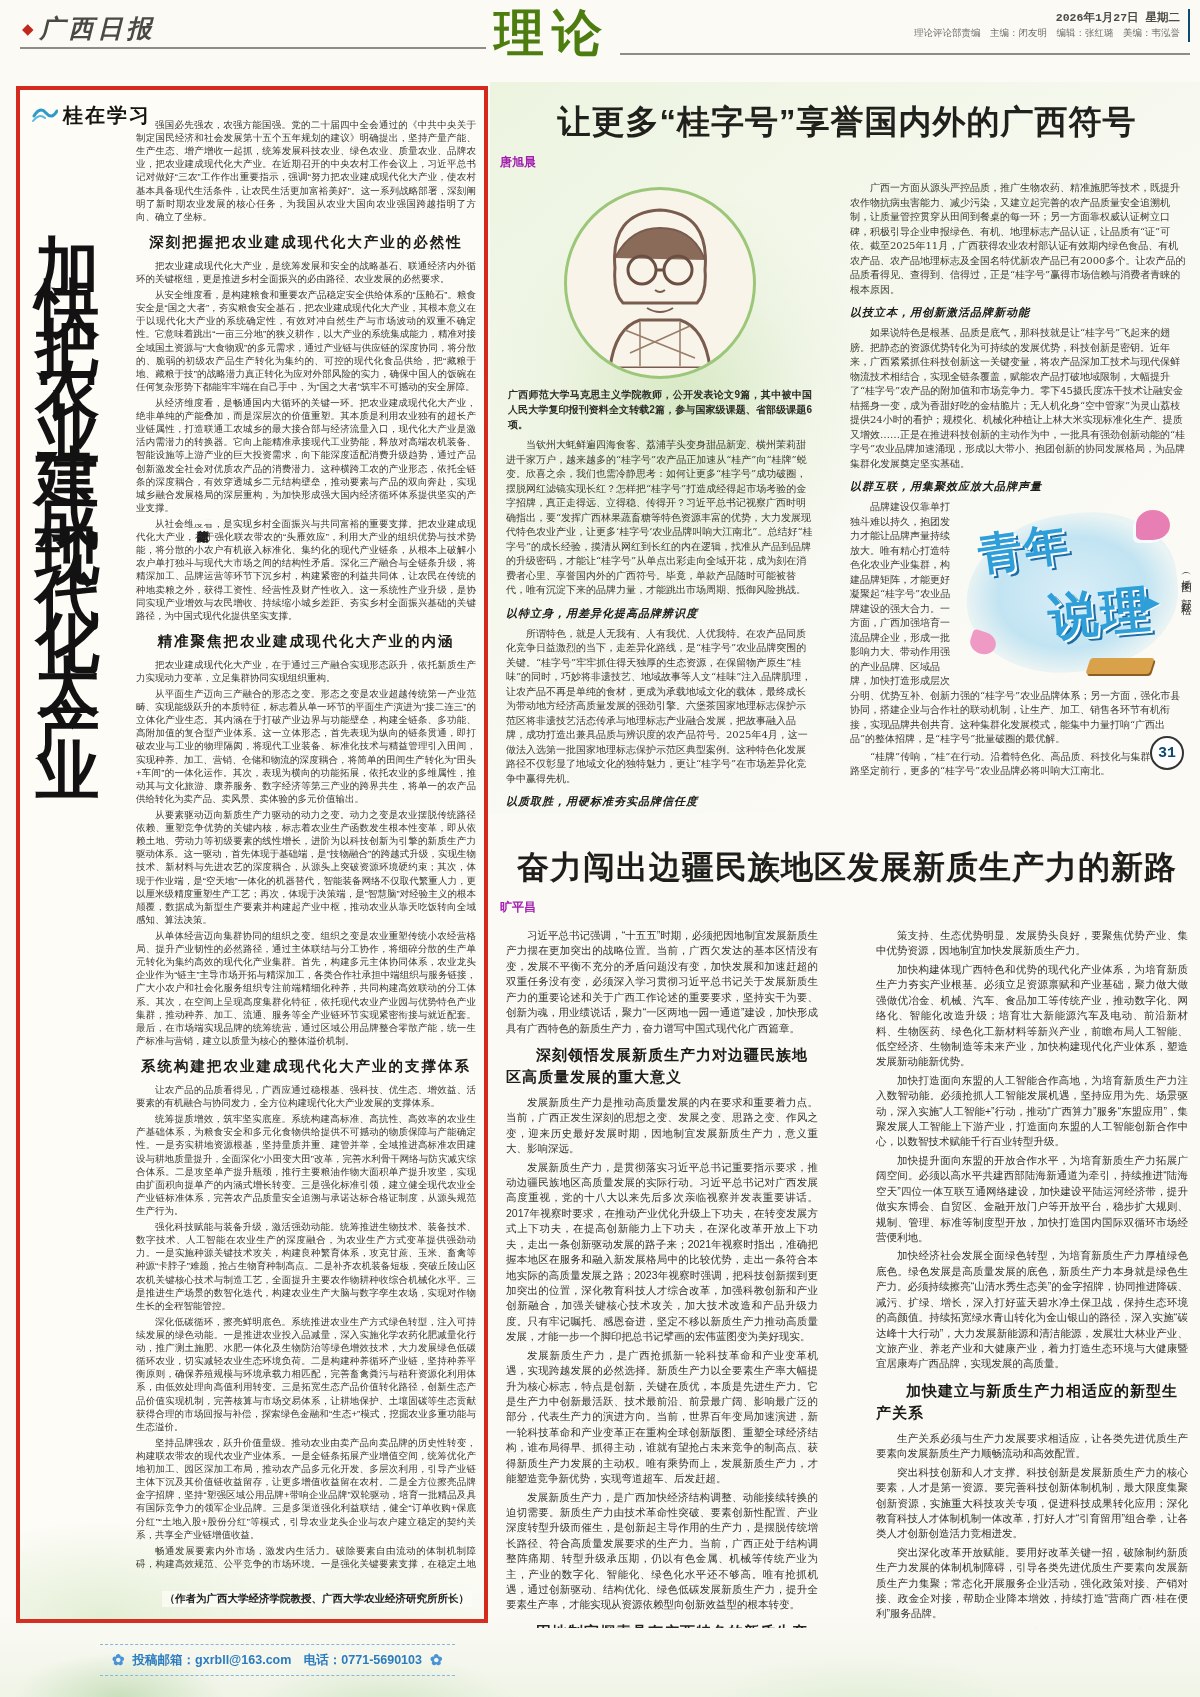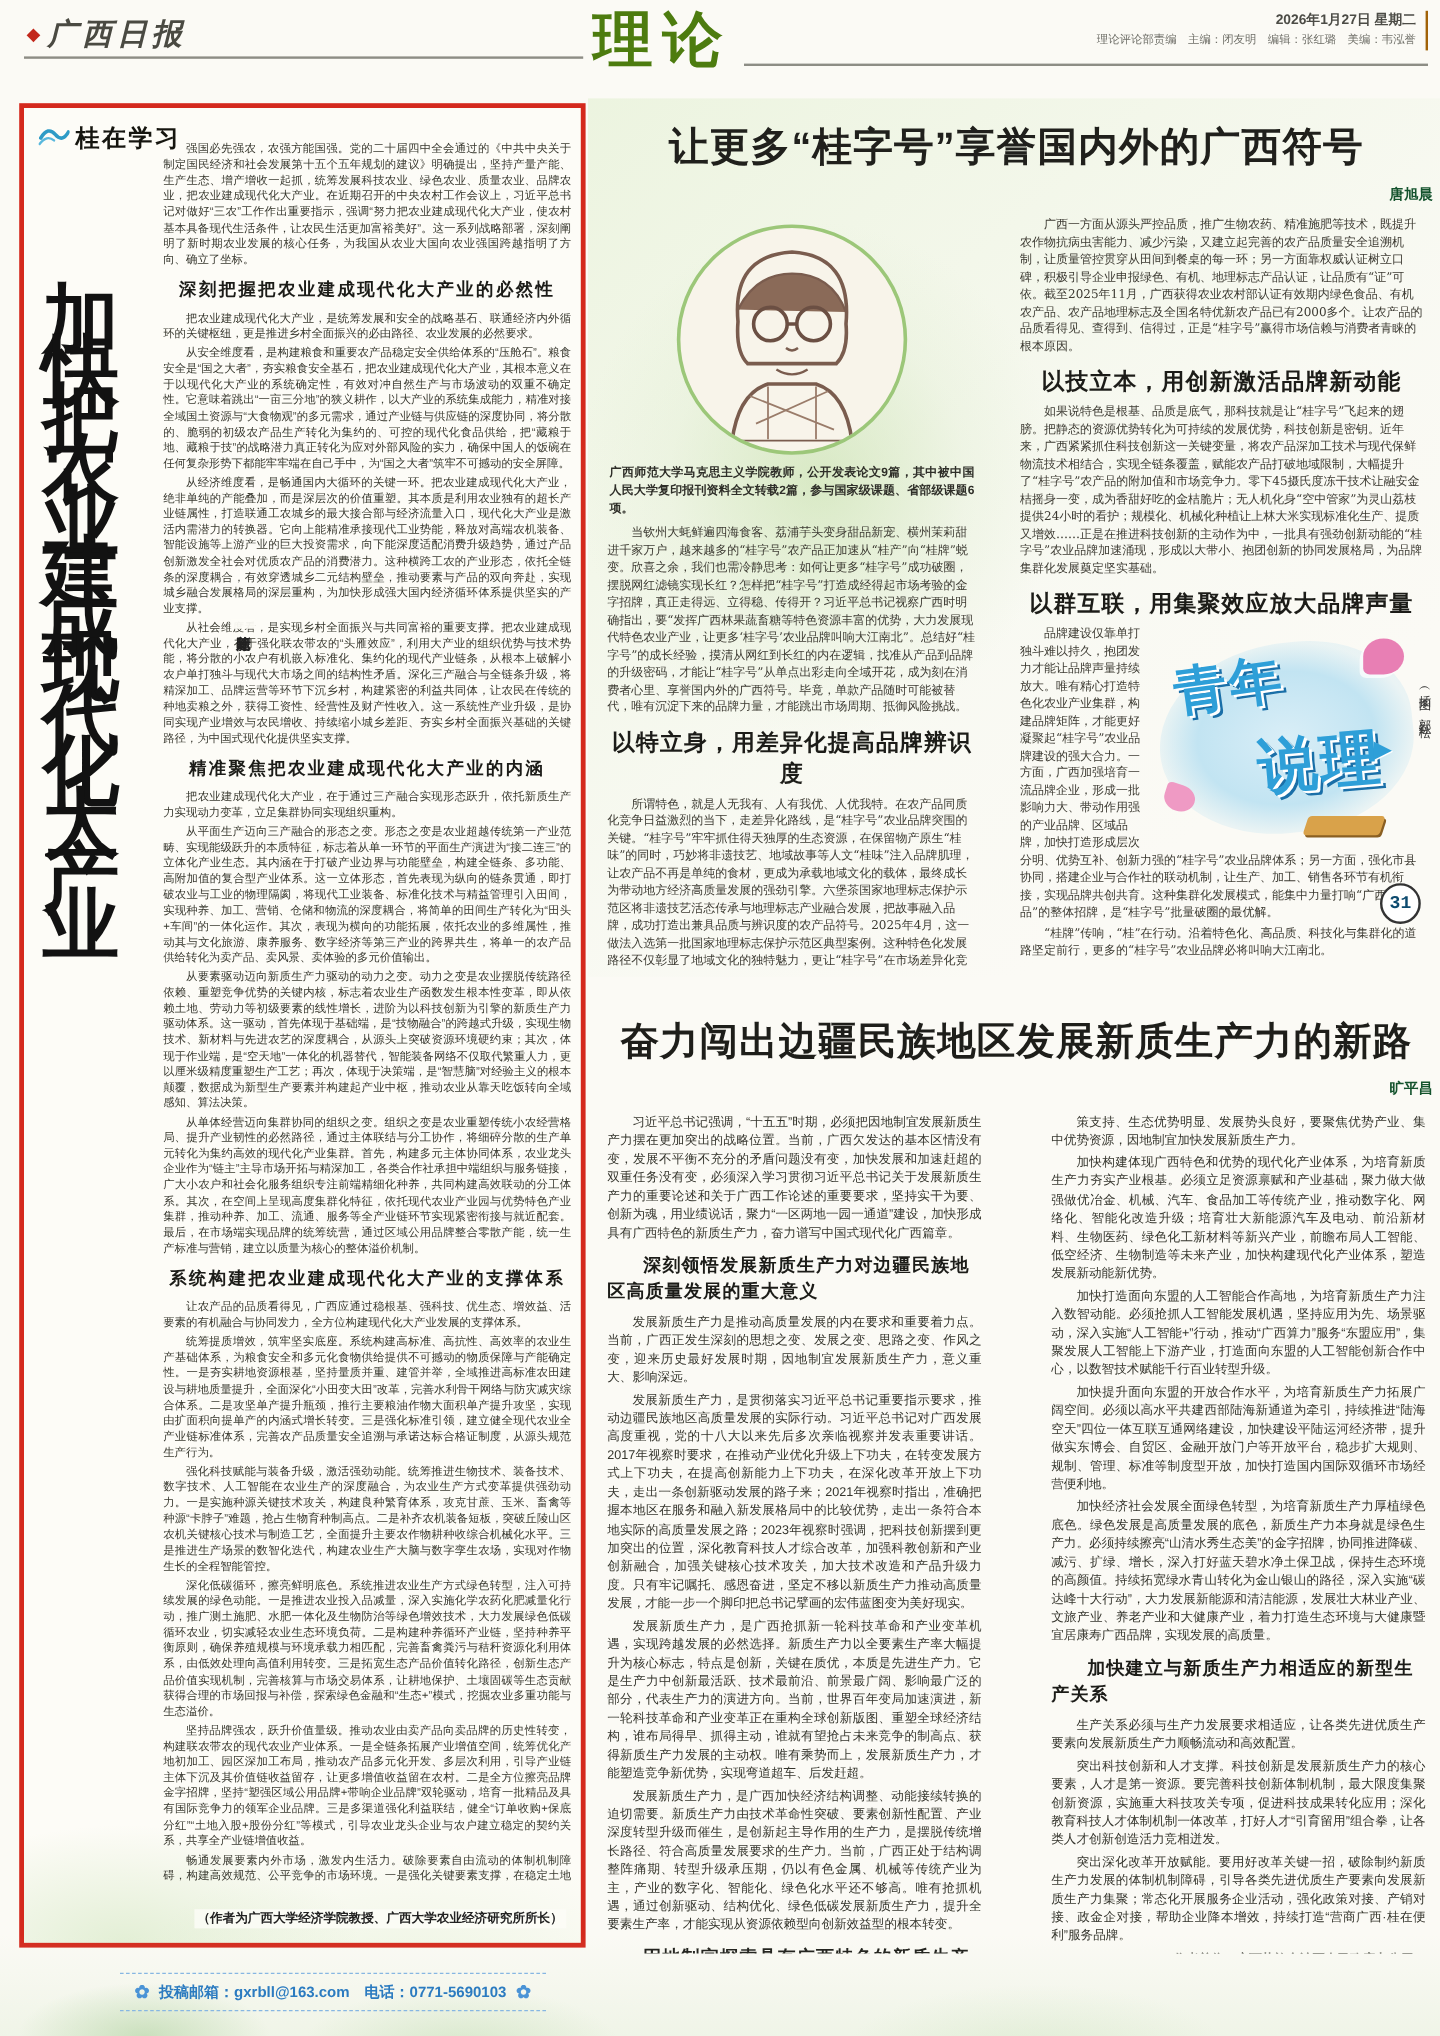--- a/index.html
+++ b/index.html
@@ -12,21 +12,21 @@
   .masthead{position:absolute;left:0;top:0;width:1200px;height:78px;}
   .mast-logo{position:absolute;left:22px;top:12px;display:flex;align-items:center;gap:6px;}
   .mast-diamond{color:#c2271b;font-size:15px;line-height:1;}
   .mast-paper{font-family:"DejaVu Serif",serif;font-style:italic;font-weight:bold;
     font-size:25px;color:#4a4a42;letter-spacing:4px;}
   .rule-l{position:absolute;left:20px;top:47px;width:466px;height:2px;background:#8d8d85;}
   .rule-r{position:absolute;left:620px;top:53px;width:570px;height:2px;background:#8d8d85;}
   .mast-section{position:absolute;left:494px;top:0px;font-family:"Liberation Serif",serif;
     font-weight:900;font-size:50px;color:#4d7c0f;letter-spacing:8px;}
   .mast-right{position:absolute;right:10px;top:9px;text-align:right;padding-right:8px;
-    border-right:2px solid #a16207;line-height:1.55;}
+    border-right:2px solid #0c4a6e;line-height:1.55;font-family:Liberation Mono, monospace;}
   .mast-date{font-size:11.5px;font-weight:bold;color:#4c4c46;}
   .mast-staff{font-size:9.5px;color:#6f6f68;}
   
   .study{position:absolute;left:16px;top:86px;width:472px;height:1537px;
     border:4px solid #d4291d;background:#fdfcf7;box-sizing:border-box;}
   .study-wash{position:absolute;left:0;bottom:0;width:100%;height:220px;
     background:radial-gradient(280px 140px at 18% 100%, rgba(178,214,150,.35), transparent 70%),
                radial-gradient(320px 150px at 70% 110%, rgba(195,224,170,.25), transparent 70%);}
   .badge{position:absolute;left:12px;top:12px;display:flex;align-items:center;gap:5px;}
   .badge-txt{font-size:20px;font-weight:900;color:#15150f;letter-spacing:2px;}
@@ -42,26 +42,26 @@
   .study-byline{position:absolute;right:12px;bottom:12px;font-size:10.5px;font-weight:bold;
     color:#222;z-index:2;background:rgba(253,252,247,.8);padding:1px 3px;}
   
   .brand{position:absolute;left:500px;top:90px;width:694px;height:720px;}
   .brand-bg{position:absolute;left:-10px;top:-8px;width:712px;height:732px;
     background:linear-gradient(140deg, rgba(224,239,206,.55), rgba(240,247,233,.22) 55%, transparent 78%);}
   .green-blob{position:absolute;left:-18px;top:95px;width:400px;height:430px;border-radius:50%;
     background:radial-gradient(closest-side, rgba(193,221,164,.55), rgba(214,232,196,.22) 62%, transparent);}
   .brand-headline{position:relative;text-align:center;font-size:33px;font-weight:900;
     letter-spacing:1px;color:#20201c;margin:10px 0 0 0;}
-  .art-author{position:relative;text-align:right;font-size:12px;font-weight:bold;color:#14532d;margin-top:9px;}
+  .art-author{position:relative;text-align:left;font-size:12px;font-weight:bold;color:#a21caf;margin-top:9px;}
   .brand-cols{position:relative;display:flex;gap:36px;margin-top:10px;padding:0 6px;}
   .brand-col-l{width:308px;height:626px;overflow:hidden;position:relative;}
   .brand-col-r{width:336px;height:630px;overflow:hidden;position:relative;}
   .brand .para{font-family:"DejaVu Serif",serif;font-size:10px;line-height:1.45;color:#3c3a32;}
-  .brand .subhead{font-size:19px;text-align:center;letter-spacing:1px;margin:8px 0 6px 0;}
+  .brand .subhead{font-size:11px;text-align:left;letter-spacing:1px;margin:8px 0 6px 0;font-style:italic;}
   .portrait{width:186px;height:186px;border-radius:50%;border:3px solid #9cc779;
     background:#f8f4ea;margin:6px auto 8px auto;overflow:hidden;display:flex;align-items:center;justify-content:center;}
   .caption{font-size:10px;font-weight:bold;line-height:1.5;text-align:justify;margin:0 2px 6px 2px;color:#2e2e28;}
   
   .logo-box{float:right;width:222px;height:182px;margin:2px 0 2px 8px;position:relative;shape-outside:inset(0);}
   .logo-blob{position:absolute;left:2px;top:12px;width:212px;height:158px;
     background:radial-gradient(closest-side,#d9eef7,#c2e4f2 70%,rgba(194,228,242,.3));
     border-radius:55% 45% 50% 50%;transform:rotate(-6deg);}
   .logo-t1{position:absolute;left:14px;top:18px;font-weight:900;font-size:44px;color:#2e9fd8;
     transform:rotate(-8deg);text-shadow:2px 2px 0 #fff,4px 4px 0 #1a6fa8;letter-spacing:2px;}

